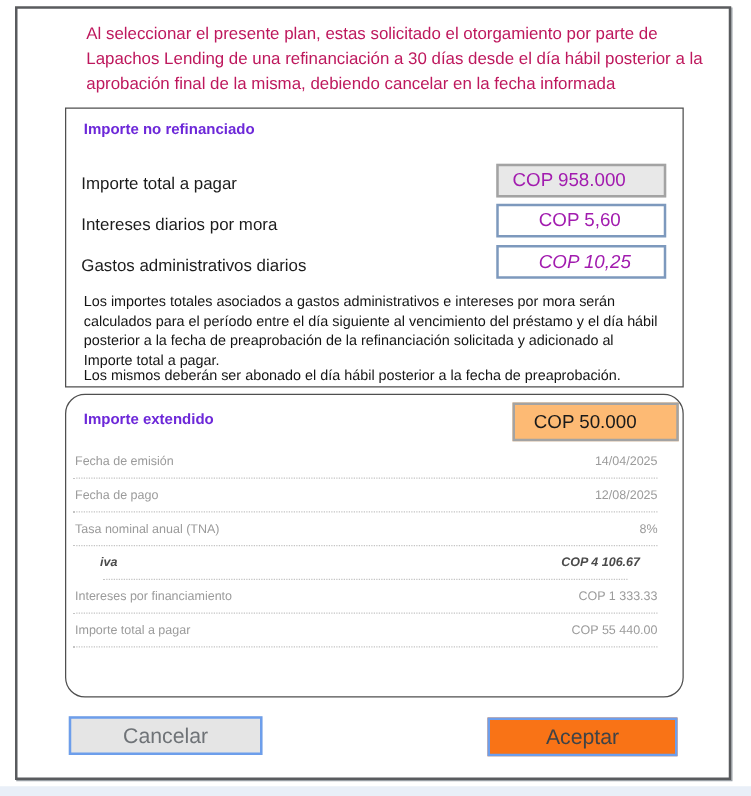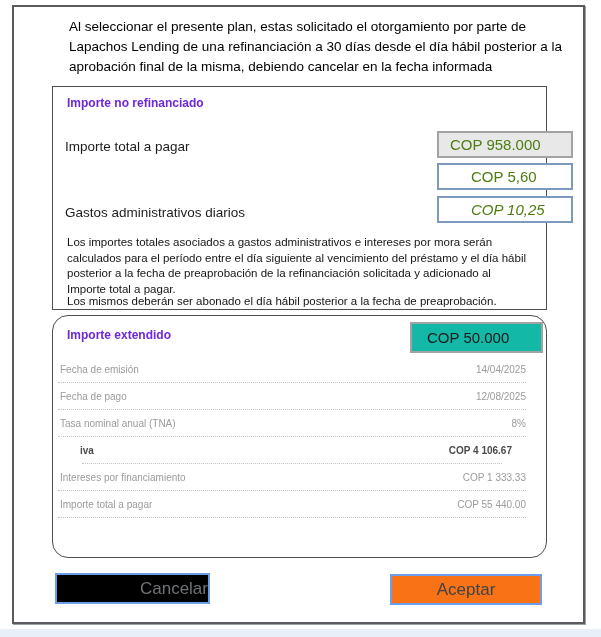--- a/index.html
+++ b/index.html
@@ -23,21 +23,21 @@
     left: 0; top: 629px;
     width: 601px; height: 8px;
     background: #e9eff8;
   }
   .intro {
     position: absolute;
     left: 55px; top: 10px;
     width: 500px;
     font-size: 13.5px;
     line-height: 20px;
-    color: #000000;
+    color: #be185d;
   }
   .panel {
     position: absolute;
     background: #ffffff;
     border: 1px solid #4f4f4f;
   }
   .panel-1 { left: 38px; top: 79px; width: 495px; height: 224px; }
   .panel-2 { left: 38px; top: 308px; width: 495px; height: 243px; border-radius: 16px; }
   .panel-title {
     position: absolute;
@@ -51,24 +51,23 @@
     left: 12px;
     font-size: 13.5px;
     color: #1c1c1c;
   }
   .value-box {
     position: absolute;
     left: 344px;
     width: 136px;
     height: 27px;
     font-size: 15px;
-    color: #4d7c0f;
+    color: #a21caf;
     line-height: 23px;
     padding-left: 11px;
-    margin-left: 40px;
   }
   .value-box.readonly {
     background: #e8e8e8;
     border: 2px solid #a3a3a3;
   }
   .value-box.editable {
     background: #ffffff;
     border: 2px solid #7d99bd;
     font-family: "Liberation Sans", sans-serif;
     outline: none;
@@ -79,21 +78,21 @@
     left: 14px;
     width: 465px;
     font-size: 11.5px;
     line-height: 15.5px;
     color: #141414;
   }
   .amount-box {
     position: absolute;
     left: 357px; top: 6px;
     width: 133px; height: 31px;
-    background: #14b8a6;
+    background: #fdba74;
     border: 2px solid #a3a3a3;
     font-size: 15px;
     color: #1a1a1a;
     line-height: 27px;
     padding-left: 15px;
   }
   .rows {
     position: absolute;
     left: 5px; top: 40px;
     width: 468px;
@@ -108,20 +107,21 @@
     color: #9b9b9b;
     gap: 37px;
   }
   .row .lbl { padding-left: 2px; }
   .row .val { padding-right: 0; }
   .row.highlight {
     border-bottom: none;
     font-weight: bold;
     color: #4a4a4a;
     position: relative;
+    font-style: italic;
   }
   .row.highlight .lbl { padding-left: 22px; }
   .row.highlight .val { padding-right: 14px; }
   .row.highlight::after {
     content: "";
     position: absolute;
     left: 24px; right: 24px; bottom: 0;
     border-bottom: 1px dotted #c4c4c4;
   }
   .btn {
@@ -129,44 +129,44 @@
     height: 31px;
     font-size: 17px;
     text-align: center;
     line-height: 27px;
     cursor: pointer;
     font-family: "Liberation Sans", sans-serif;
   }
   .btn-cancel {
     left: 41px; top: 566px;
     width: 155px;
-    background: #000000;
+    background: #e5e5e5;
     border: 2px solid #6d9eeb;
     color: #6f7377;
-    text-align: right;
   }
   .btn-accept {
     left: 376px; top: 567px;
     width: 152px;
     background: #f97316;
     border: 2px solid #6d9eeb;
     color: #3f4347;
   }
 </style>
 </head>
 <body>
 
 <div class="outer">
 
   <p class="intro">Al seleccionar el presente plan, estas solicitado el otorgamiento por parte de Lapachos Lending de una refinanciación a 30 días desde el día hábil posterior a la aprobación final de la misma, debiendo cancelar en la fecha informada</p>
 
   <div class="panel panel-1">
     <div class="panel-title">Importe no refinanciado</div>
 
     <div class="field-label" style="top:52px">Importe total a pagar</div>
+    <div class="field-label" style="top:85px">Intereses diarios por mora</div>
     <div class="field-label" style="top:118px">Gastos administrativos diarios</div>
 
     <div class="value-box readonly" style="top:44px">COP 958.000</div>
     <input class="value-box editable" style="top: 76px;" value="COP 5,60">
     <input class="value-box editable" style="top: 109px; font-style: italic;" value="COP 10,25">
 
     <p class="small-print" style="top:148px">Los importes totales asociados a gastos administrativos e intereses por mora serán calculados para el período entre el día siguiente al vencimiento del préstamo y el día hábil posterior a la fecha de preaprobación de la refinanciación solicitada y adicionado al Importe total a pagar.</p>
     <p class="small-print" style="top:207px">Los mismos deberán ser abonado el día hábil posterior a la fecha de preaprobación.</p>
   </div>
 

